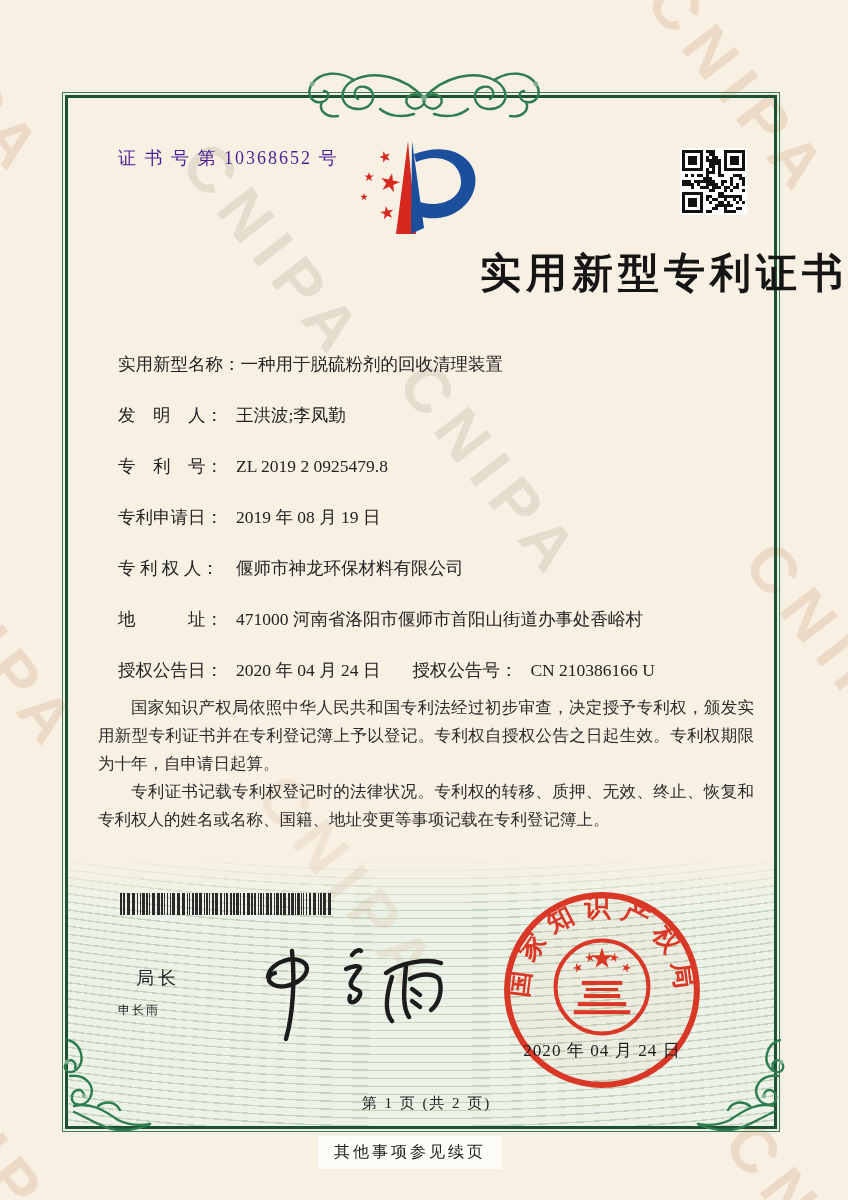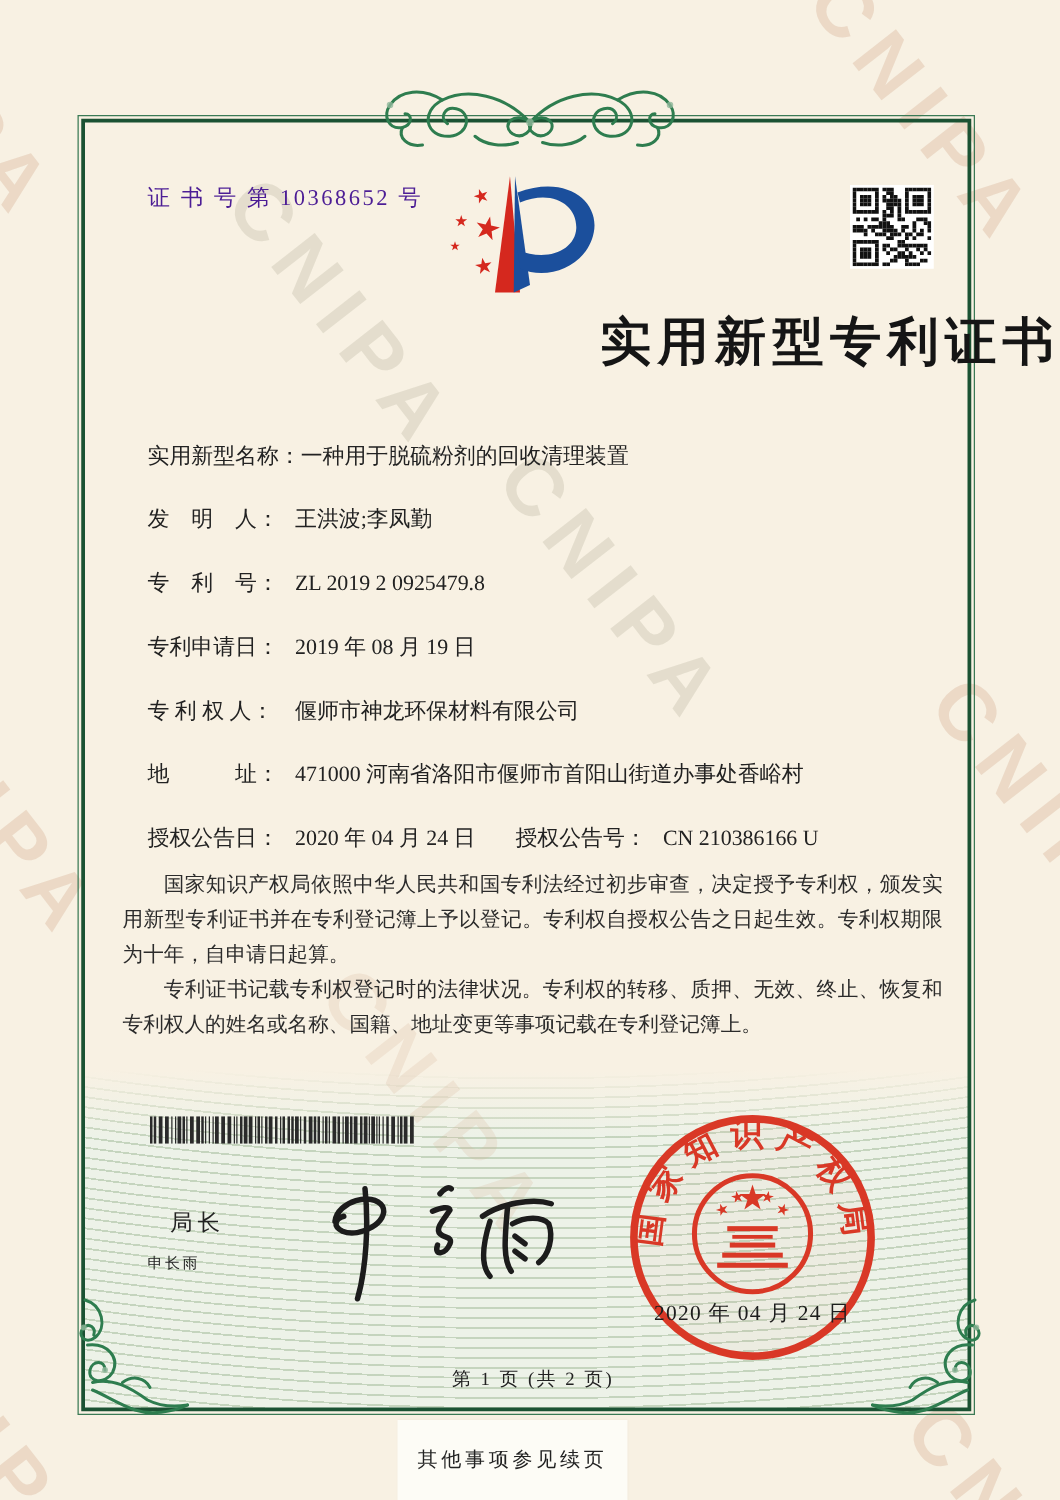--- a/index.html
+++ b/index.html
@@ -68,21 +68,21 @@
     text-align:justify;color:#2b2b2b;
   }
   .paras p{margin:0;text-indent:2em;}
   .barcode{left:120px;top:893px;line-height:0;}
   .signer-title{left:118px;top:966px;font-size:18px;letter-spacing:4px;margin-left:18px;}
   .signer-name{left:118px;top:1002px;font-size:12px;letter-spacing:2px;font-family:Liberation Mono, monospace;}
   .signature{left:240px;top:933px;}
   .seal{left:496px;top:884px;}
   .page-num{left:5px;right:0;top:1094px;text-align:center;font-size:15px;letter-spacing:2px;}
   .cont-note{
-    left:318px;top:1136px;background:#fdfcf6;padding:22px 16px;
+    left:318px;top:1136px;background:#fdfcf6;padding:6px 16px;
     font-size:16px;letter-spacing:3px;box-shadow:0 0 2px rgba(0,0,0,0.04);
   }
 </style>
 </head>
 <body>
 
 <div class="page">
 
   <svg width="0" height="0" style="position:absolute">
     <defs>

